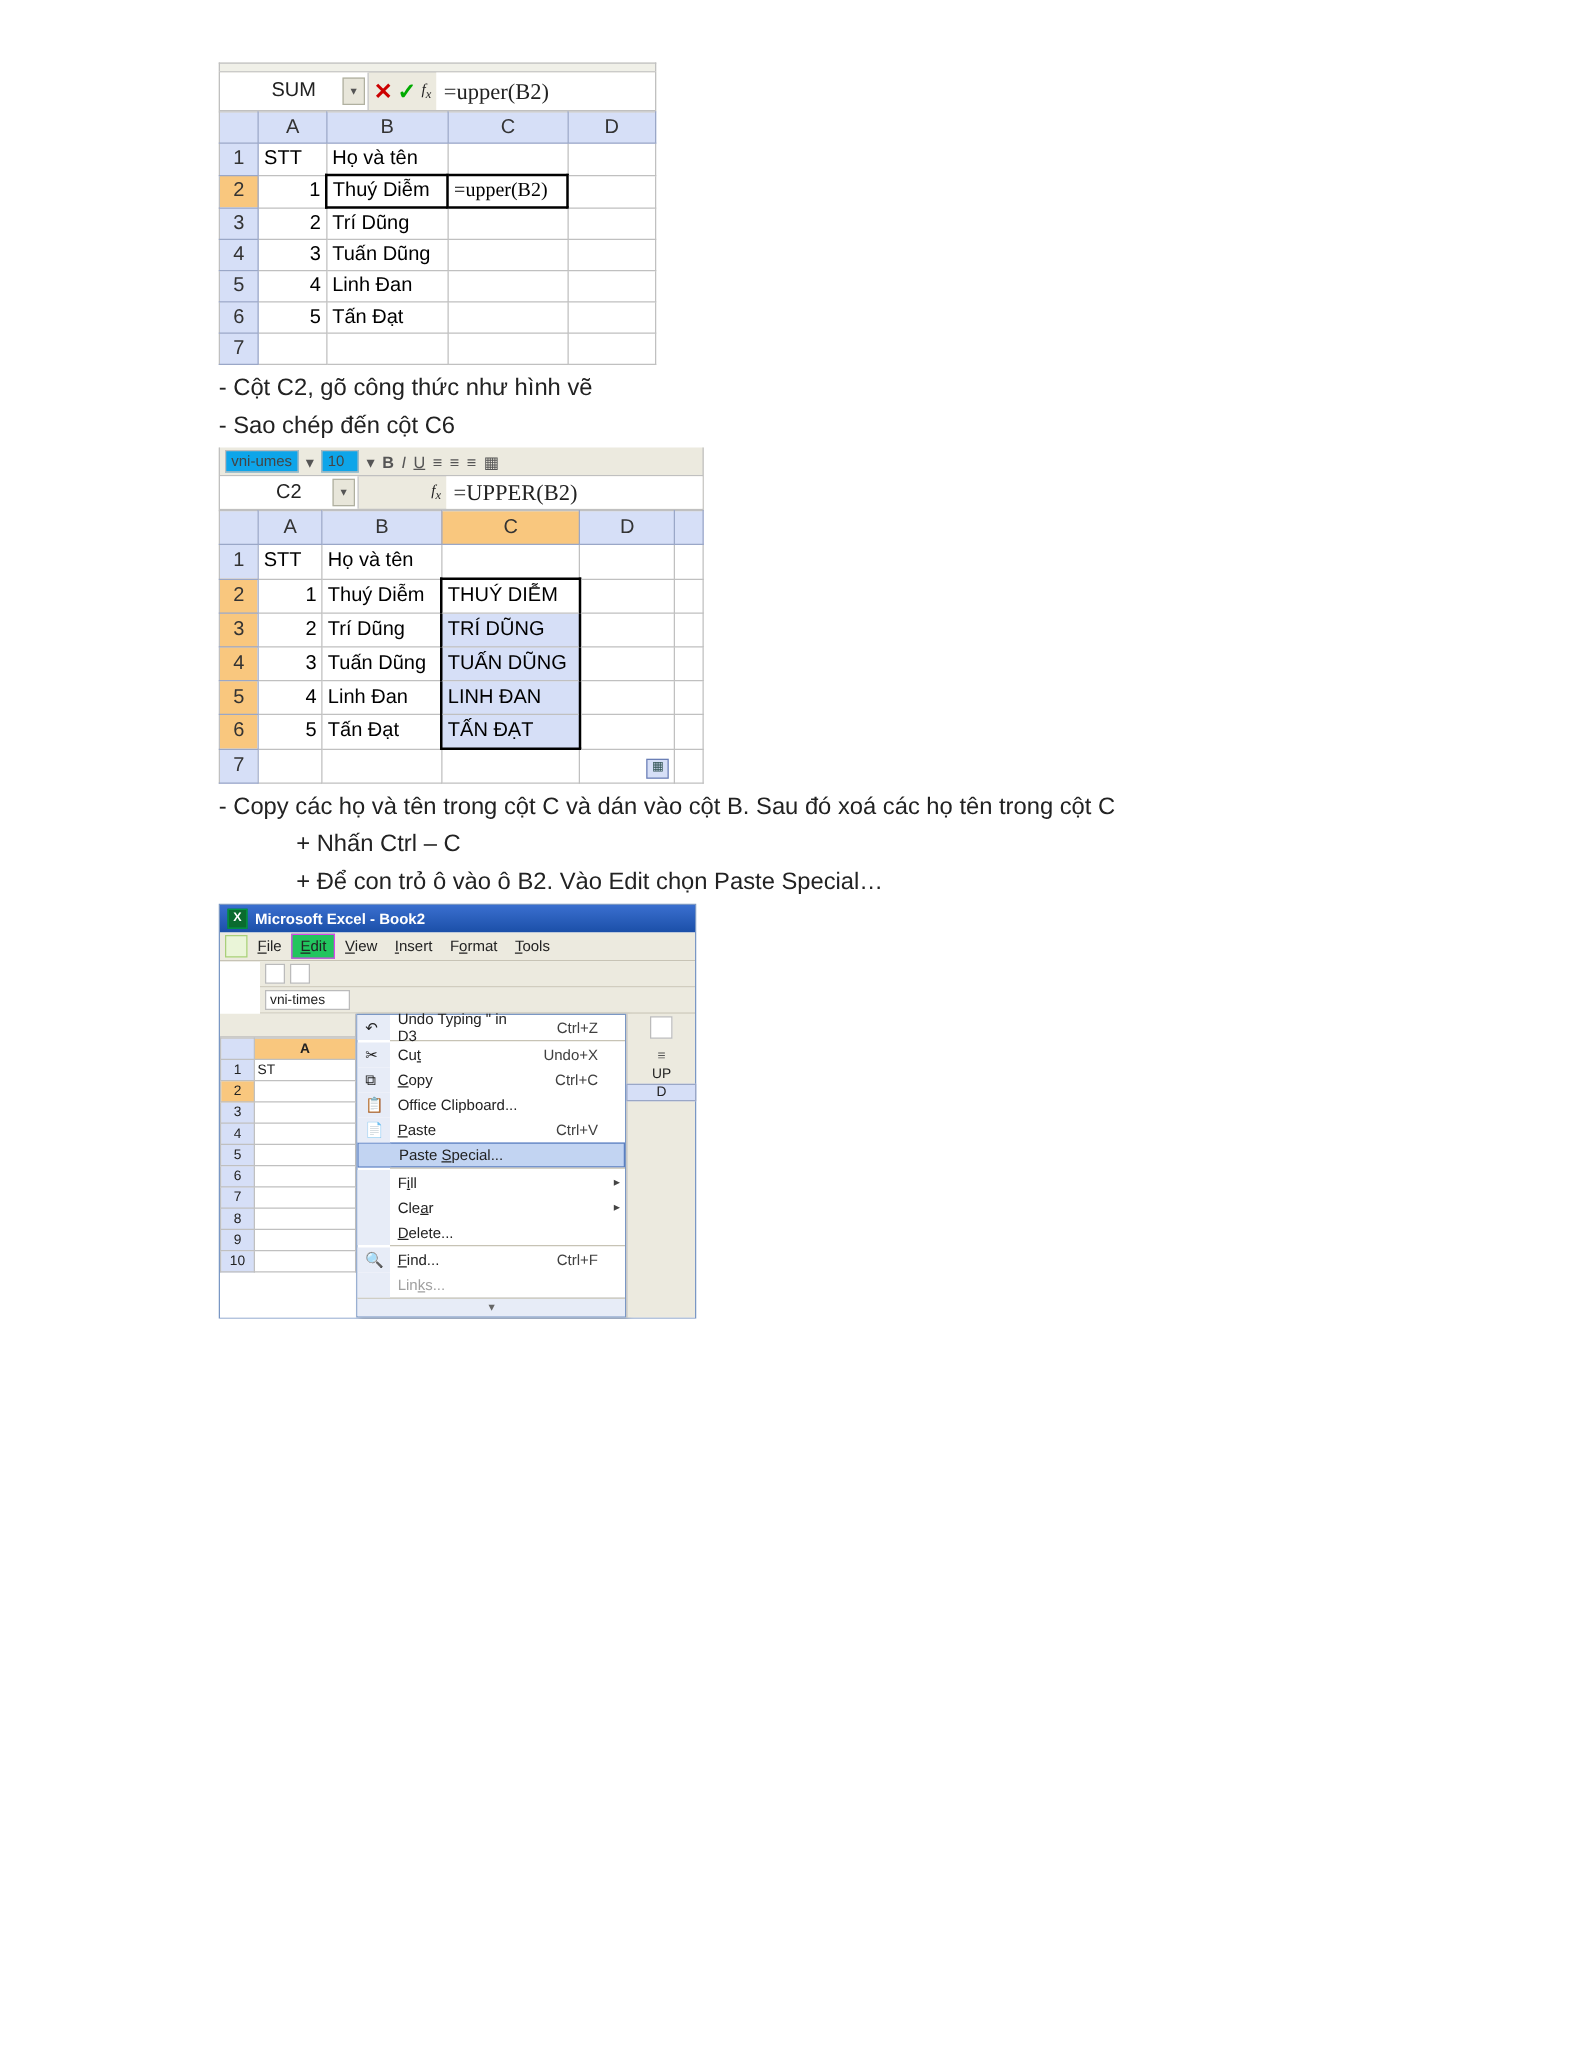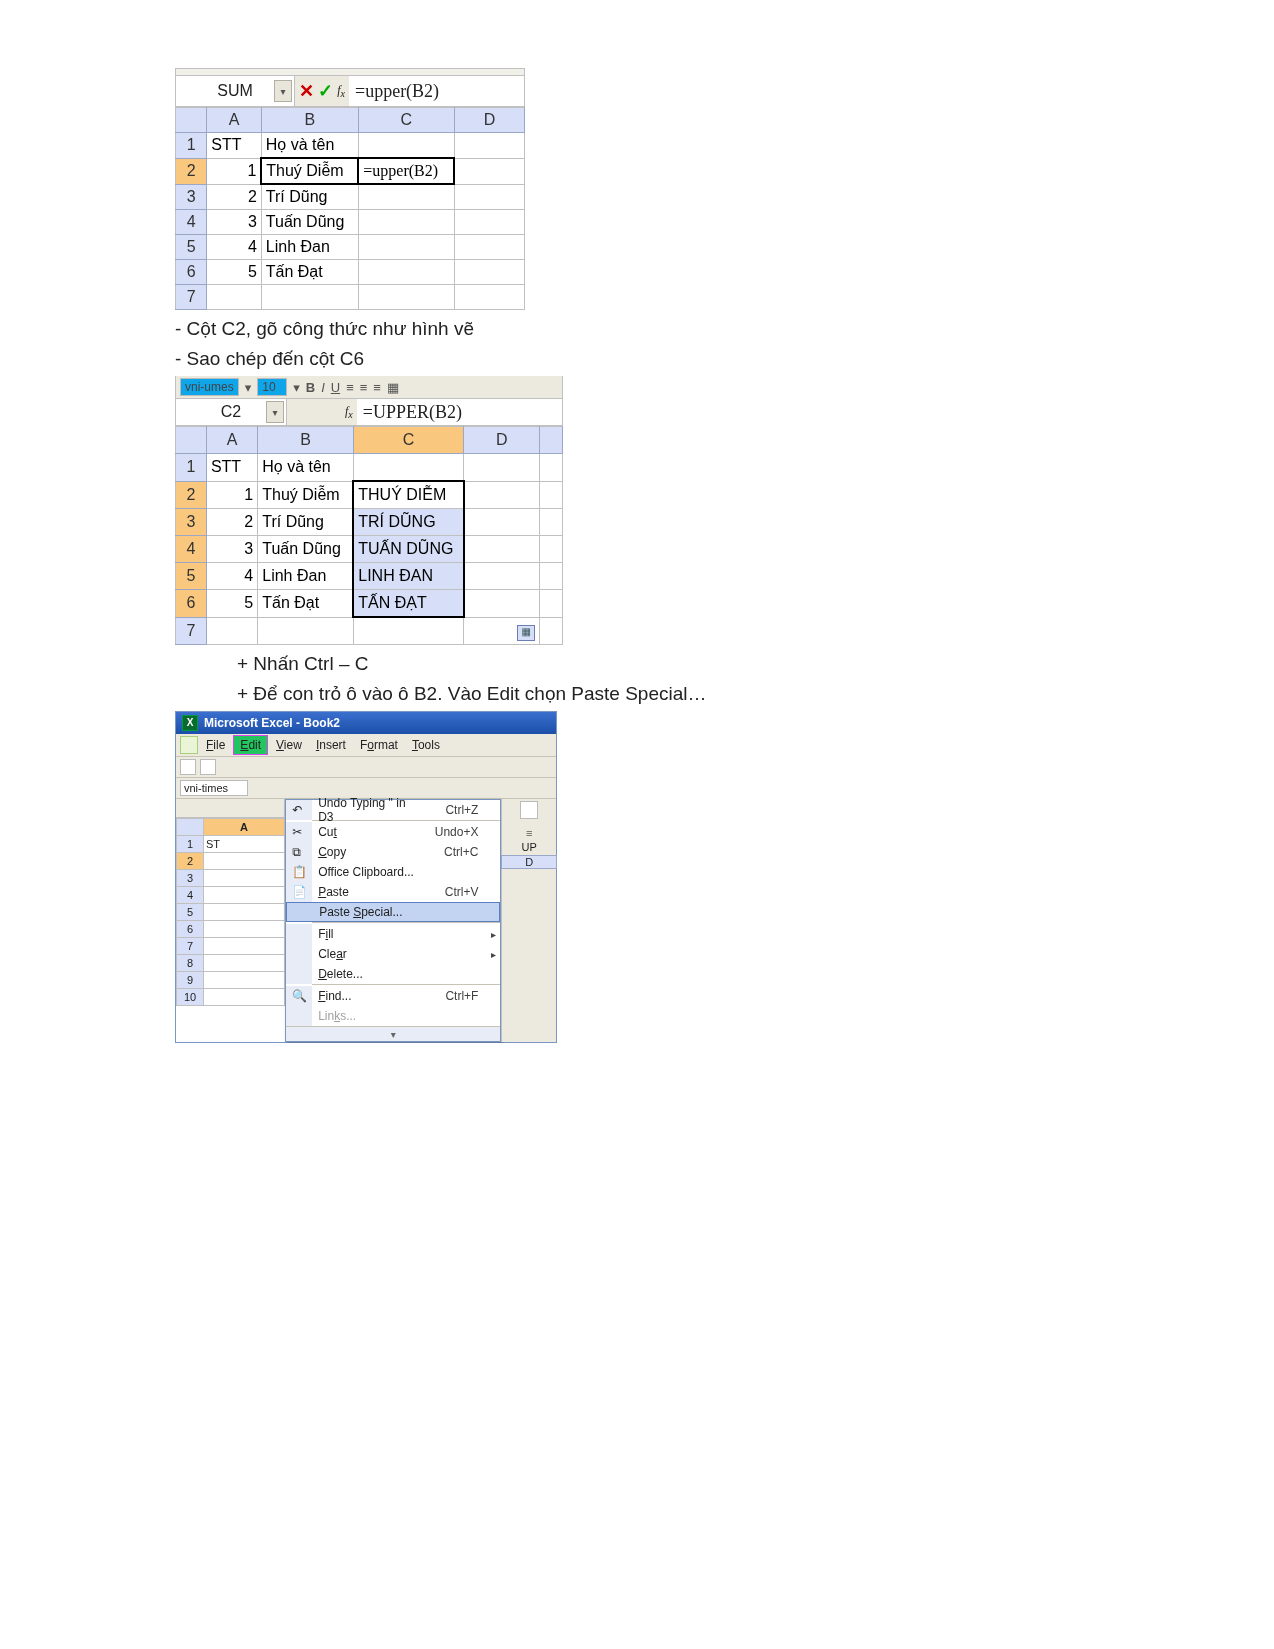--- a/index.html
+++ b/index.html
@@ -5,21 +5,21 @@
   body {
     margin: 0;
     padding: 0;
     background: #fff;
     font-family: Arial, sans-serif;
     font-size: 18px;
     color: #222;
     width: 1274px;
   }
   .page {
-    padding: 68px 0 0 175px;
+    padding: 50px 0 0 175px;
     width: 1000px;
   }
   
   .xl {
     border-collapse: collapse;
     background: #fff;
     font-family: Arial, sans-serif;
   }
   .xl td, .xl th {
     border: 1px solid #c0c0c0;
@@ -209,21 +209,21 @@
   .menubar .mitem {
     padding:2px 6px;
   }
   .menubar .mitem u { text-decoration: underline; }
   .menubar .mitem.open {
     background:#22c55e;
     border:1px solid #d946ef;
   }
   .tb3 {
     background:#eceadf; height:20px; border-bottom:1px solid #c7c3b5;
-    display:flex; align-items:center; padding:0 4px; gap:4px;
+    display:flex; align-items:center; padding:0 4px; gap:4px;margin-left:32px;
   }
   .tb3 .ico { width:14px;height:14px;border:1px solid #bbb;background:#fff; }
   .tb3 .fontbox { background:#fff;border:1px solid #bbb;padding:0 3px;font-size:11px;height:14px;display:flex;align-items:center;}
   .body3 { display:flex; }
   .left3 {
     width:110px;
     background:#fff;
   }
   .left3 .namebox3 {
     background:#eceadf;border:1px solid #c0c0c0;border-left:none;border-top:none;
@@ -457,20 +457,21 @@
         <td></td>
         <td></td>
         <td></td>
         <td style="text-align:right;"><span class="fill-handle">▦</span></td>
         <td></td>
       </tr>
     </tbody>
       </table>
   </div>
 
+  <div class="txt">- Copy các họ và tên trong cột C và dán vào cột B. Sau đó xoá các họ tên trong cột C</div>
   <div class="txt indent1">+ Nhấn Ctrl – C</div>
   <div class="txt indent1">+ Để con trỏ ô vào ô B2. Vào Edit chọn Paste Special…</div>
 
   <div class="shot3">
     <div class="titlebar">
       <span class="xlico">X</span>
       <span>Microsoft Excel - Book2</span>
     </div>
     <div class="menubar">
       <span class="mico"></span>

